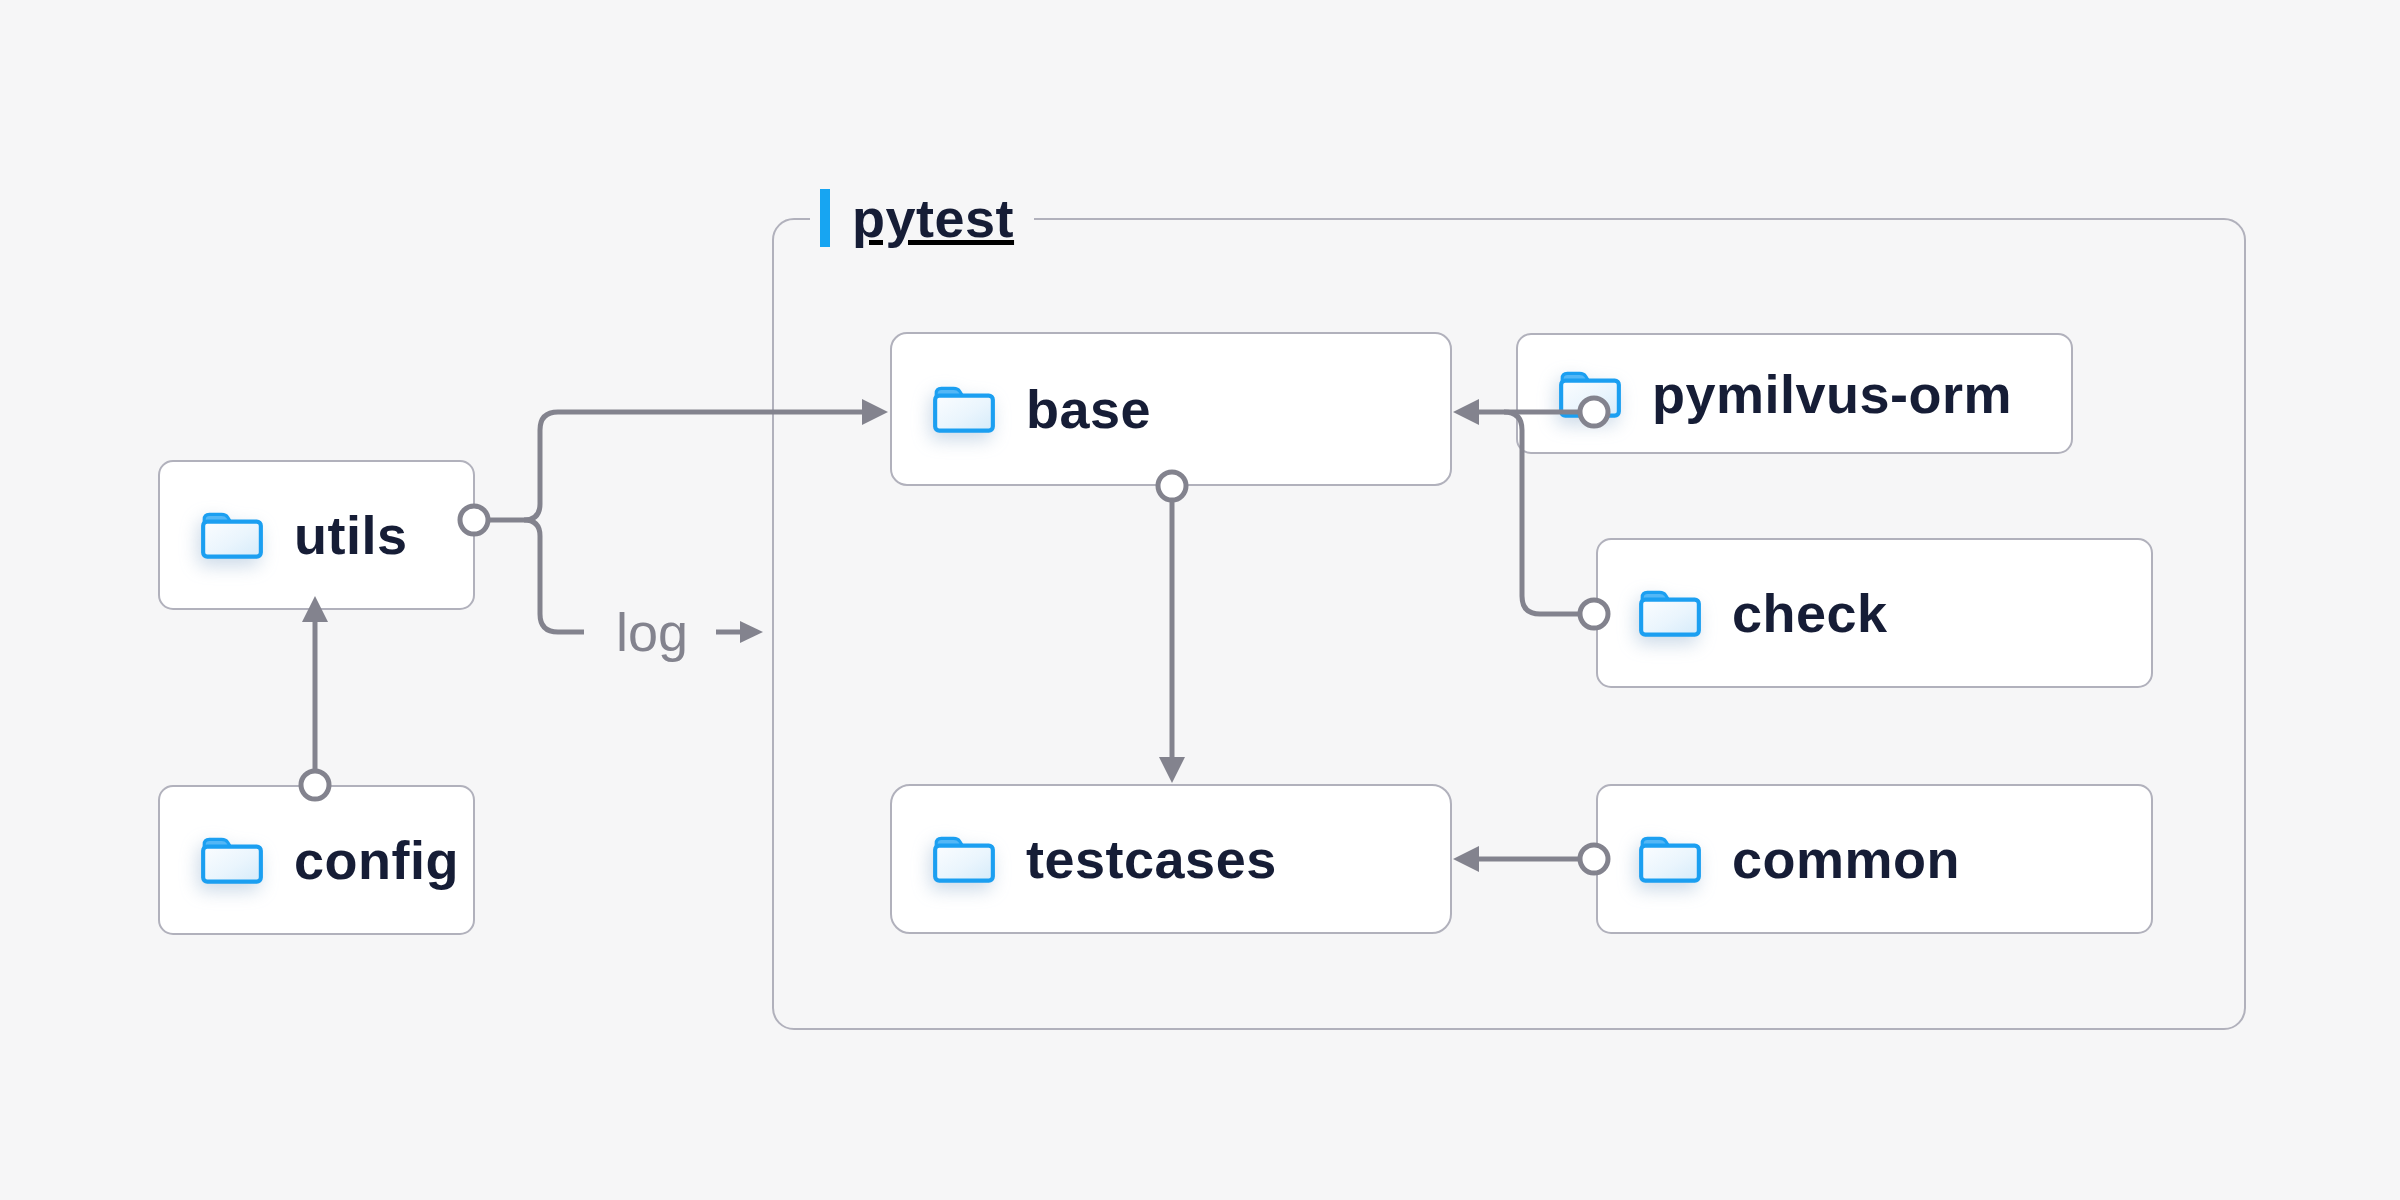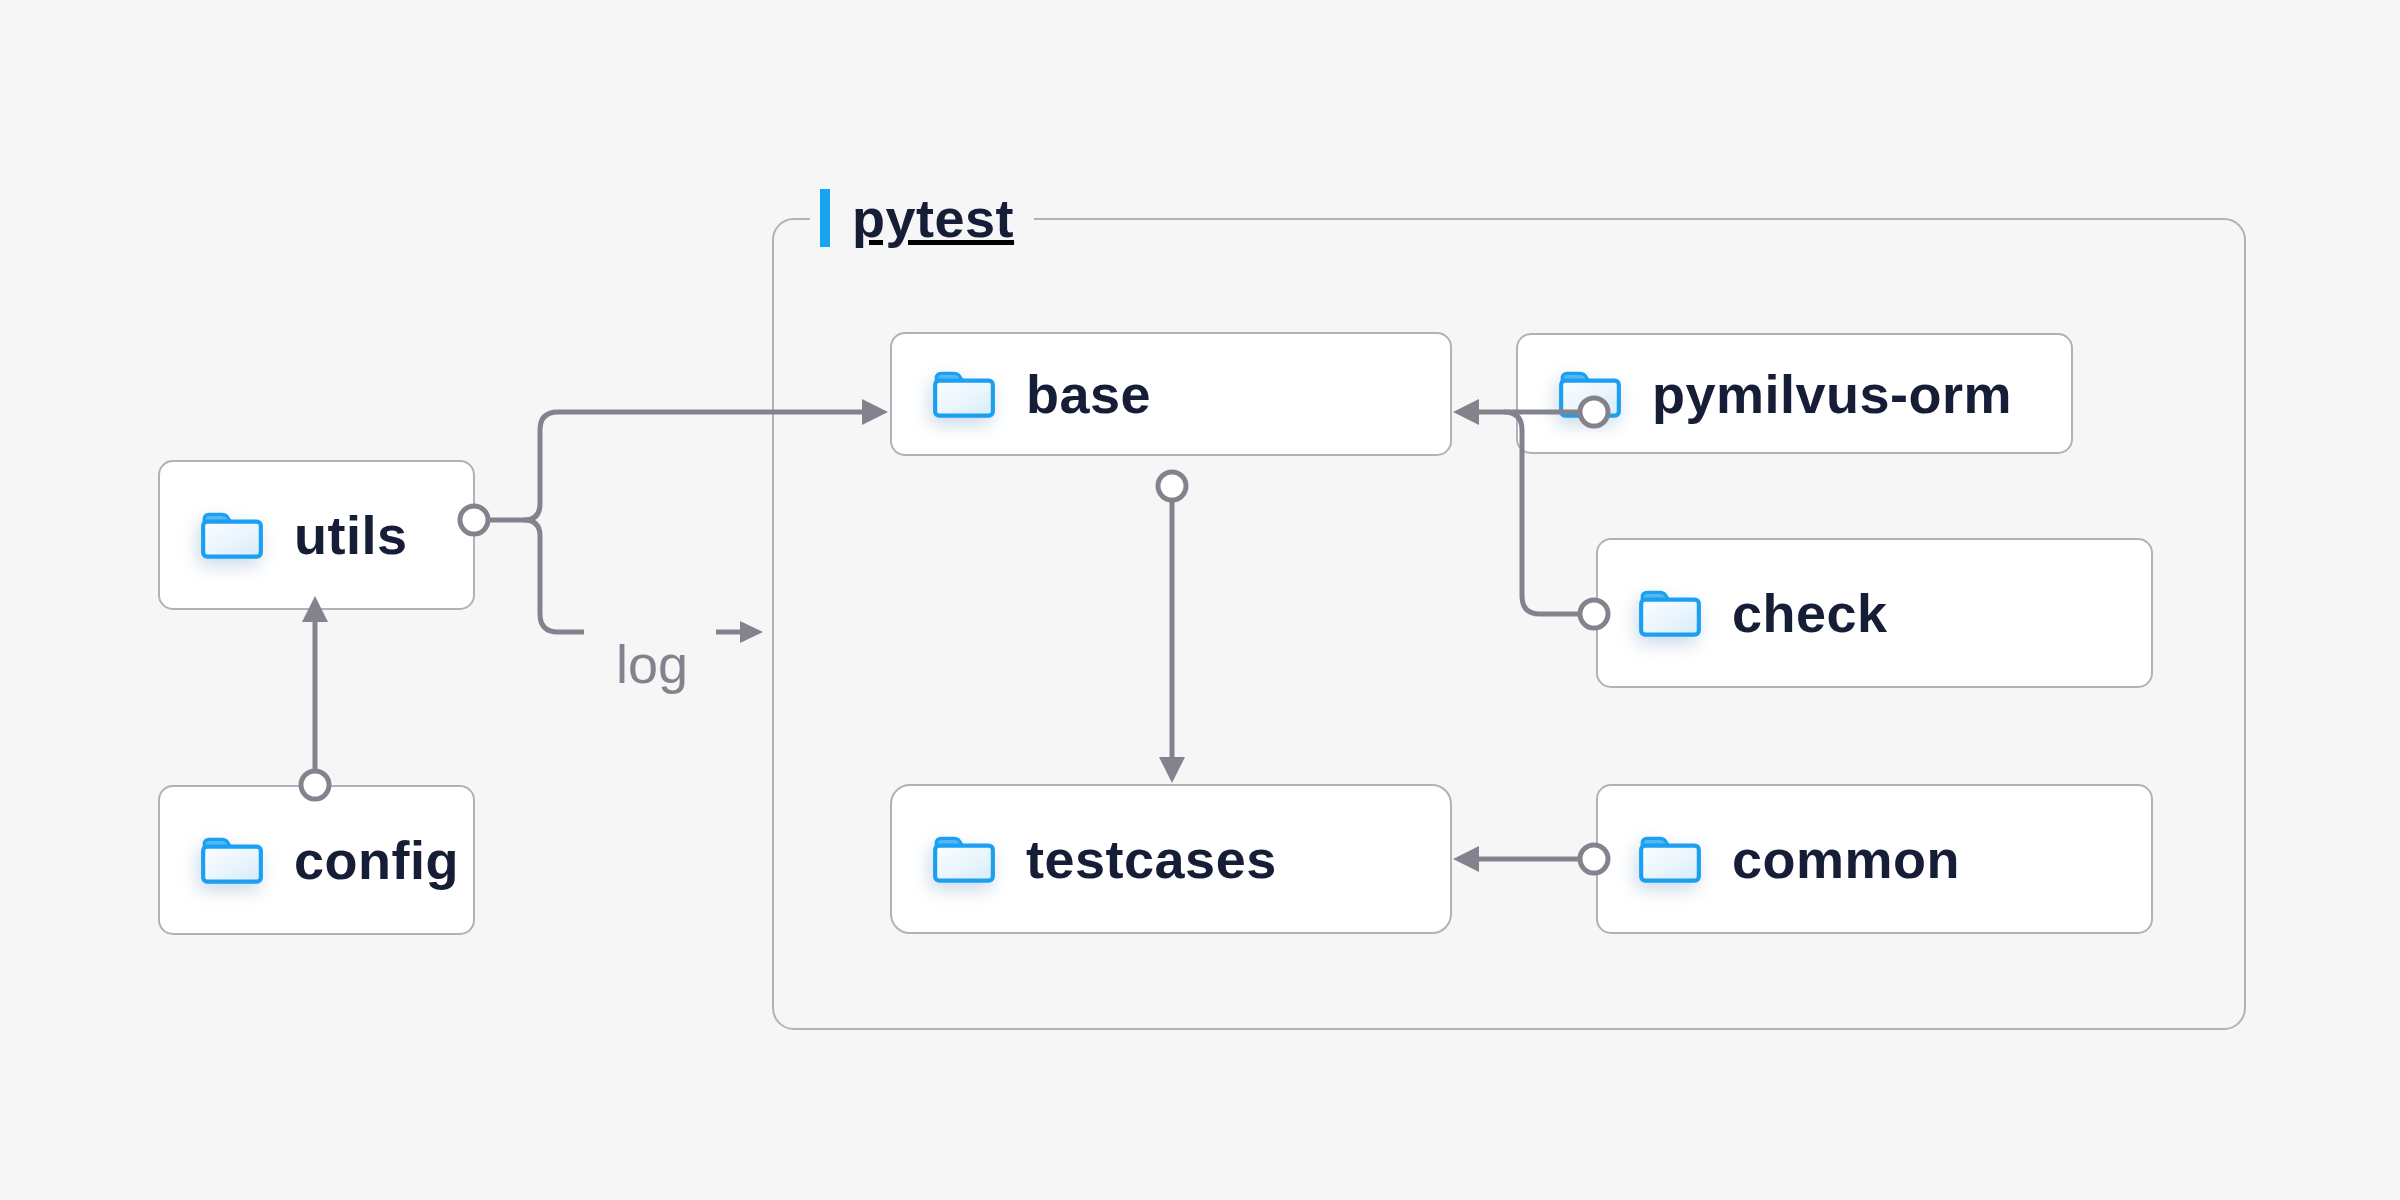--- a/index.html
+++ b/index.html
@@ -90,21 +90,21 @@
     stroke-linejoin: round;
   }
   .folder-body {
     fill: url(#folderGrad);
     stroke: #1b9ff1;
     stroke-width: 4;
     stroke-linejoin: round;
   }
   #node-utils     { left: 158px;  top: 460px; width: 317px; height: 150px; }
   #node-config    { left: 158px;  top: 785px; width: 317px; height: 150px; }
-  #node-base      { left: 890px;  top: 332px; width: 562px; height: 124px; }
+  #node-base      { left: 890px;  top: 332px; width: 562px; height: 154px; border-radius: 17px; }
   #node-testcases { left: 890px;  top: 784px; width: 562px; height: 150px; border-radius: 20px; }
   #node-pymilvus  { left: 1516px; top: 333px; width: 557px; height: 121px; }
   #node-check     { left: 1596px; top: 538px; width: 557px; height: 150px; }
   #node-common    { left: 1596px; top: 784px; width: 557px; height: 150px; }
   
   #connector-layer {
     position: absolute;
     left: 0;
     top: 0;
     width: 2400px;
@@ -121,21 +121,21 @@
   .arrowhead { fill: #83838e; stroke: none; }
   .port {
     fill: #ffffff;
     stroke: #83838e;
     stroke-width: 5;
   }
   
   .log-label {
     position: absolute;
     left: 588px;
-    top: 630px;
+    top: 598px;
     width: 128px;
     text-align: center;
     font-size: 54px;
     font-weight: 500;
     color: #83838e;
     line-height: 68px;
     z-index: 6;
     white-space: nowrap;
   }
 </style>

